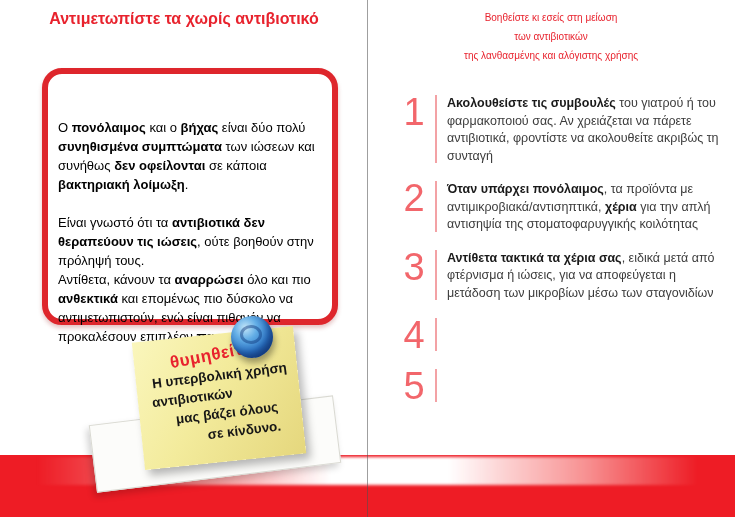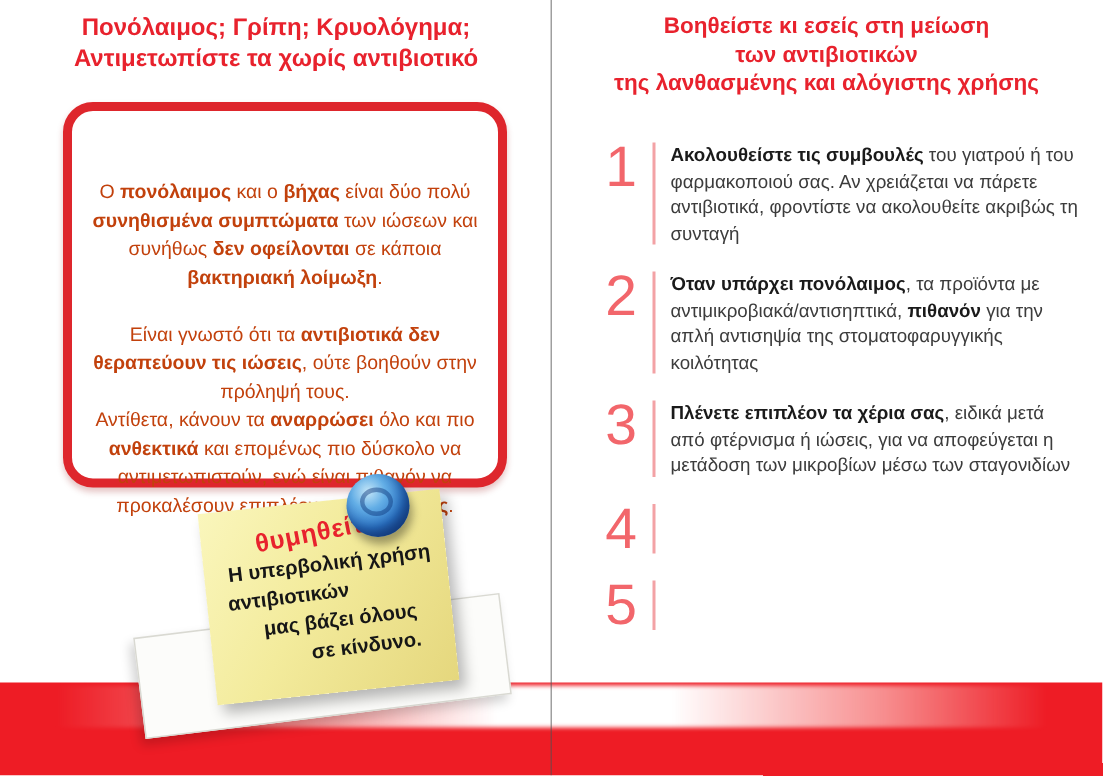--- a/index.html
+++ b/index.html
@@ -8,28 +8,28 @@
     background:#ffffff;
     font-family:"Liberation Sans","DejaVu Sans",sans-serif;
   }
   .fold-line{position:absolute;left:367px;top:0;width:1px;height:517px;
     background:rgba(80,80,80,.55);z-index:9}
 
   
   .left-title{position:absolute;left:8px;top:8px;width:352px;text-align:center;
     color:#e8222d;font-weight:bold;font-size:16px;line-height:21px;z-index:2}
   .right-title{position:absolute;left:376px;top:8px;width:350px;text-align:center;
-    color:#e8222d;font-weight:bold;font-size:15px;line-height:19px;z-index:2}
+    color:#e8222d;font-weight:normal;font-size:10px;line-height:19px;z-index:2}
   .title-line{display:block}
 
   .red-box{position:absolute;left:42px;top:68px;width:284px;height:245px;
     border:6px solid #de262c;border-radius:20px;background:#fff;
     box-shadow:0 3px 4px rgba(150,20,20,.25);z-index:2}
   .box-text{position:absolute;left:10px;right:10px;top:25px;
-    font-size:13px;line-height:19px;color:#c2410c;text-align:center;white-space:pre-line}
+    font-size:13px;line-height:19px;color:#000000;text-align:left;white-space:pre-line}
   .box-par + .box-par{}
   .b{font-weight:bold}
 
   
   .curl-sheet{position:absolute;left:92px;top:410px;width:244px;height:66px;
     background:#fcfcfa;border:1px solid #d9d9d2;transform:rotate(-7deg);
     box-shadow:-3px 4px 7px rgba(0,0,0,.18);z-index:3}
   .sticky-note{position:absolute;left:138px;top:334px;width:162px;height:128px;
     background:linear-gradient(125deg,#faf6bc 0%,#f3eb9c 45%,#e5d77d 100%);
     transform:rotate(-6deg);box-shadow:4px 6px 9px rgba(0,0,0,.28);z-index:4}
@@ -64,21 +64,20 @@
     background:linear-gradient(90deg,rgba(255,255,255,0) 5%,rgba(255,238,232,.55) 27%,
       #ffffff 45%,#ffffff 61%,rgba(255,238,232,.55) 80%,rgba(255,255,255,0) 95%);
     filter:blur(1.5px);z-index:2}
 </style>
 </head>
 <body>
 
 <div class="fold-line"></div>
 
 <h1 class="left-title" style="margin:0">
-  <span class="title-line">Πονόλαιμος; Γρίπη; Κρυολόγημα;</span>
   <span class="title-line">Αντιμετωπίστε τα χωρίς αντιβιοτικό</span>
 </h1>
 
 <div class="red-box">
   <div class="box-text">
     <div class="box-par"><span>Ο </span><span class="b">πονόλαιμος</span><span> και ο </span><span class="b">βήχας</span><span> είναι δύο πολύ </span><span class="b">συνηθισμένα συμπτώματα</span><span> των ιώσεων και συνήθως </span><span class="b">δεν οφείλονται</span><span> σε κάποια </span><span class="b">βακτηριακή λοίμωξη</span><span>.</span></div>
     <div class="box-par"><span>Είναι γνωστό ότι τα </span><span class="b">αντιβιοτικά δεν θεραπεύουν τις ιώσεις</span><span>, ούτε βοηθούν στην πρόληψή τους.
 Αντίθετα, κάνουν τα </span><span class="b">αναρρώσει</span><span> όλο και πιο </span><span class="b">ανθεκτικά</span><span> και επομένως πιο δύσκολο να αντιμετωπιστούν, ενώ είναι πιθανόν να προκαλέσουν επιπλέον </span><span class="b">παρενέργειες</span><span>.</span></div>
   </div>
 </div>
@@ -104,26 +103,26 @@
 
 <div class="advice-list" id="advice-list">
     <div class="advice-item">
       <div class="advice-num">1</div>
       <div class="advice-vline"></div>
       <div class="advice-text"><span class="b">Ακολουθείστε τις συμβουλές</span><span> του γιατρού ή του φαρμακοποιού σας. Αν χρειάζεται να πάρετε αντιβιοτικά, φροντίστε να ακολουθείτε ακριβώς τη συνταγή</span></div>
     </div>
     <div class="advice-item">
       <div class="advice-num">2</div>
       <div class="advice-vline"></div>
-      <div class="advice-text"><span class="b">Όταν υπάρχει πονόλαιμος</span><span>, τα προϊόντα με αντιμικροβιακά/αντισηπτικά, </span><span class="b">πιθανόν</span><span> για την απλή αντισηψία της στοματοφαρυγγικής κοιλότητας</span></div>
+      <div class="advice-text"><span class="b">Όταν υπάρχει πονόλαιμος</span><span>, τα προϊόντα με αντιμικροβιακά/αντισηπτικά, </span><span class="b">χέρια</span><span> για την απλή αντισηψία της στοματοφαρυγγικής κοιλότητας</span></div>
     </div>
     <div class="advice-item">
       <div class="advice-num">3</div>
       <div class="advice-vline"></div>
-      <div class="advice-text"><span class="b">Πλένετε επιπλέον τα χέρια σας</span><span>, ειδικά μετά από φτέρνισμα ή ιώσεις, για να αποφεύγεται η μετάδοση των μικροβίων μέσω των σταγονιδίων</span></div>
+      <div class="advice-text"><span class="b">Αντίθετα τακτικά τα χέρια σας</span><span>, ειδικά μετά από φτέρνισμα ή ιώσεις, για να αποφεύγεται η μετάδοση των μικροβίων μέσω των σταγονιδίων</span></div>
     </div>
     <div class="advice-item">
       <div class="advice-num">4</div>
       <div class="advice-vline"></div>
     </div>
     <div class="advice-item">
       <div class="advice-num">5</div>
       <div class="advice-vline"></div>
     </div>
   </div>

